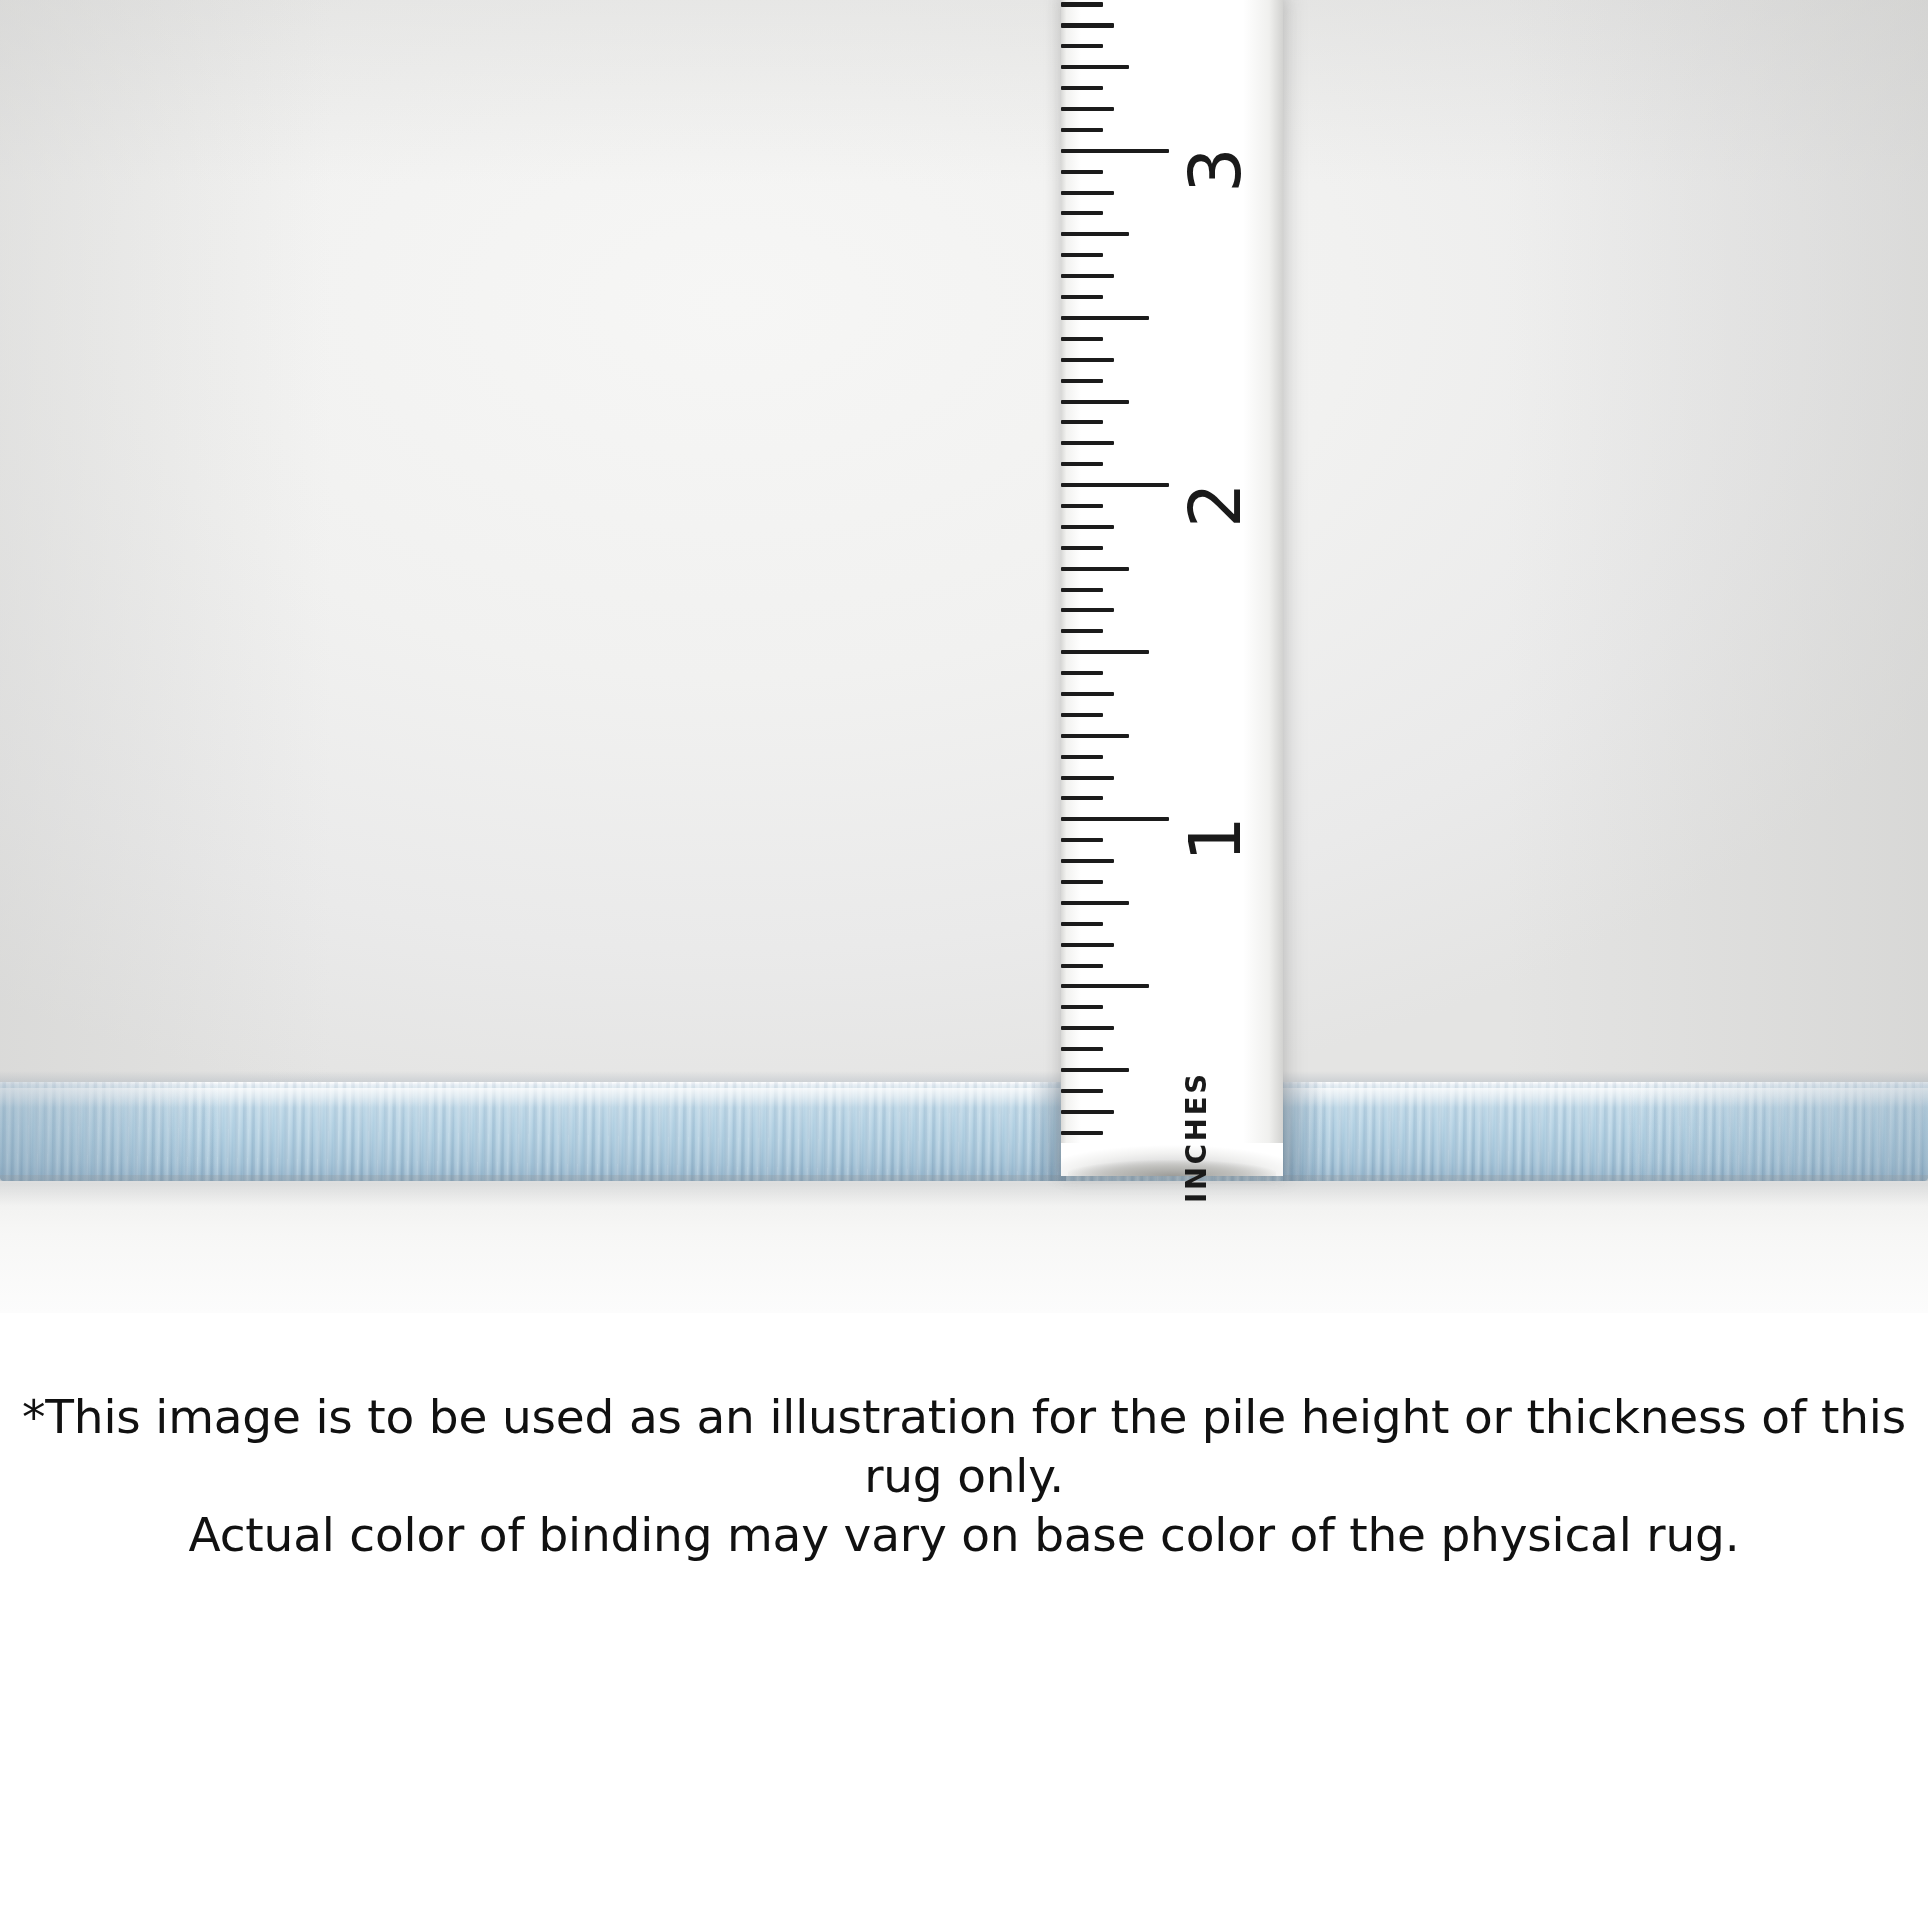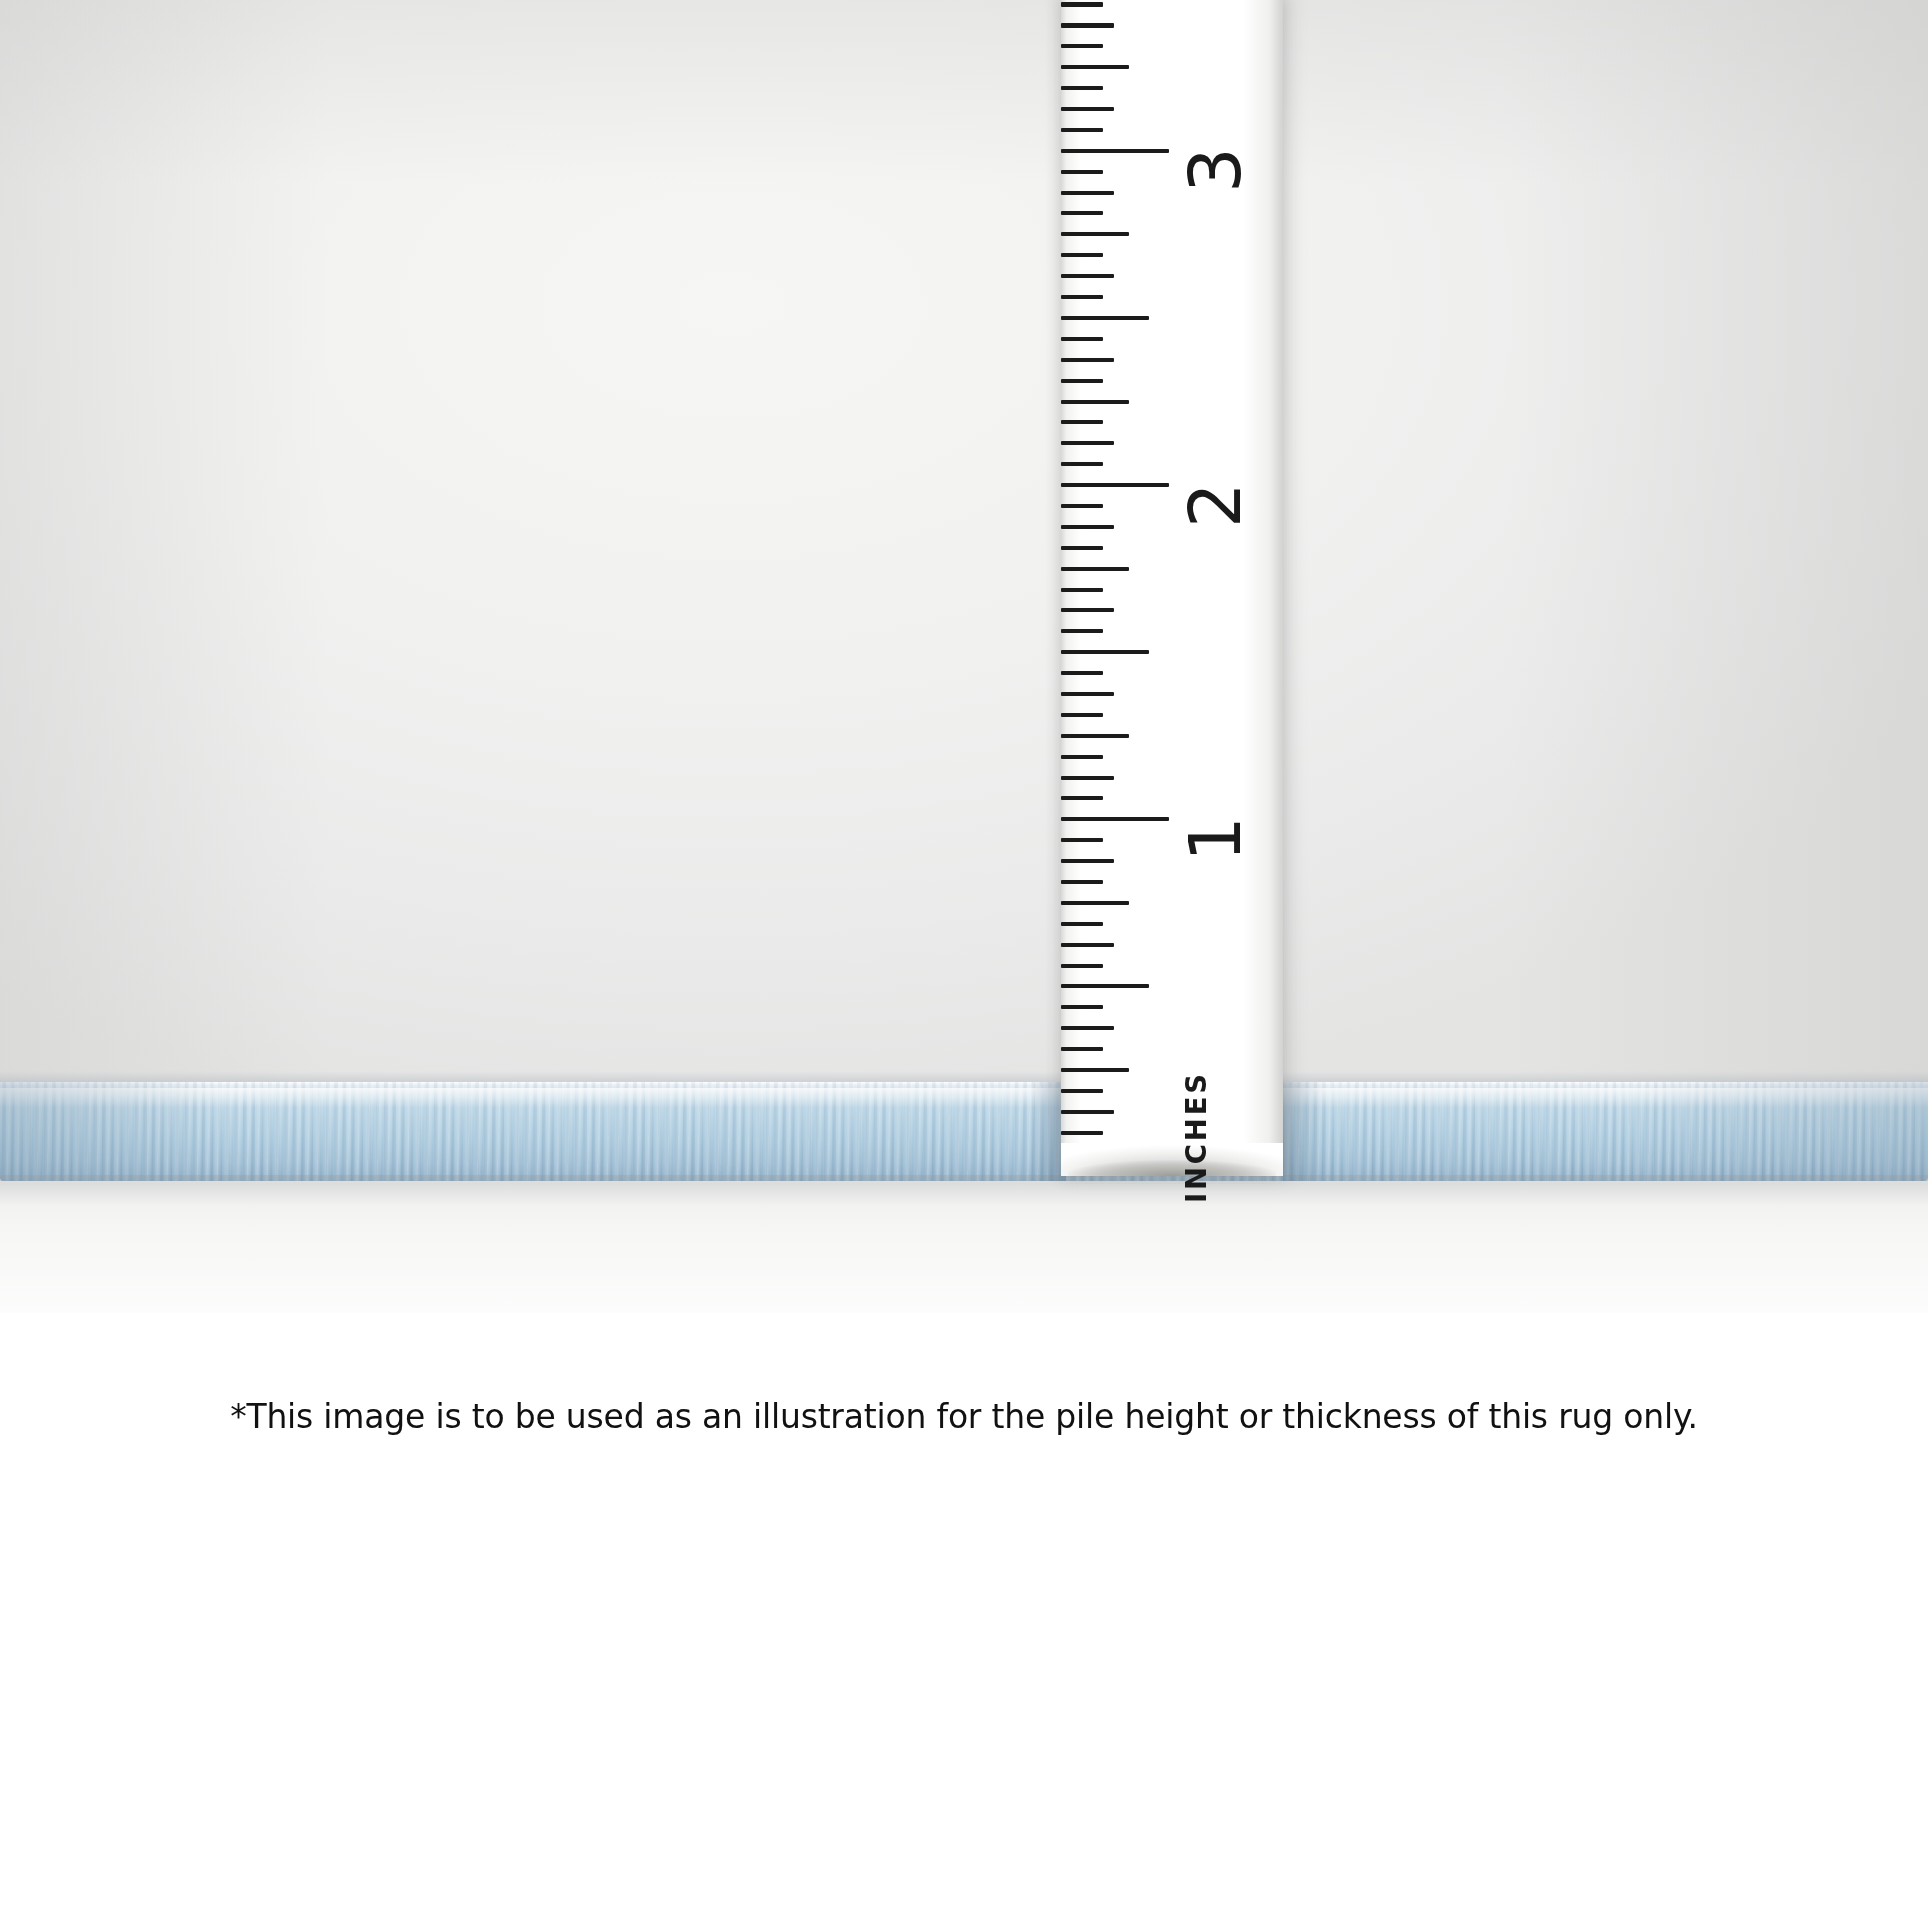--- a/index.html
+++ b/index.html
@@ -260,21 +260,21 @@
 
   
   #caption {
     position: absolute;
     left: 0;
     top: 1387px;
     width: 1928px;
     text-align: center;
     color: #111111;
     font-family: "DejaVu Sans", sans-serif;
-    font-size: 33px;
+    font-size: 47px;
     line-height: 59px;
     letter-spacing: -0.2px;
   }
   #caption .line { display: block; }
 </style>
 </head>
 <body>
 
 <div id="photo">
   <div class="backdrop"></div>
@@ -364,14 +364,15 @@
     </div>
     <div class="ruler-unit" id="ruler-unit" style="top: 1208px;">INCHES</div>
     <div class="ruler-num" id="ruler-num-1" style="top: 867px;">1</div>
     <div class="ruler-num" id="ruler-num-2" style="top: 533px;">2</div>
     <div class="ruler-num" id="ruler-num-3" style="top: 198px;">3</div>
   </div>
 </div>
 
 <div id="caption">
   <span class="line">*This image is to be used as an illustration for the pile height or thickness of this rug only.</span>
+  <span class="line">Actual color of binding may vary on base color of the physical rug.</span>
 </div>
 
 
 </body></html>

